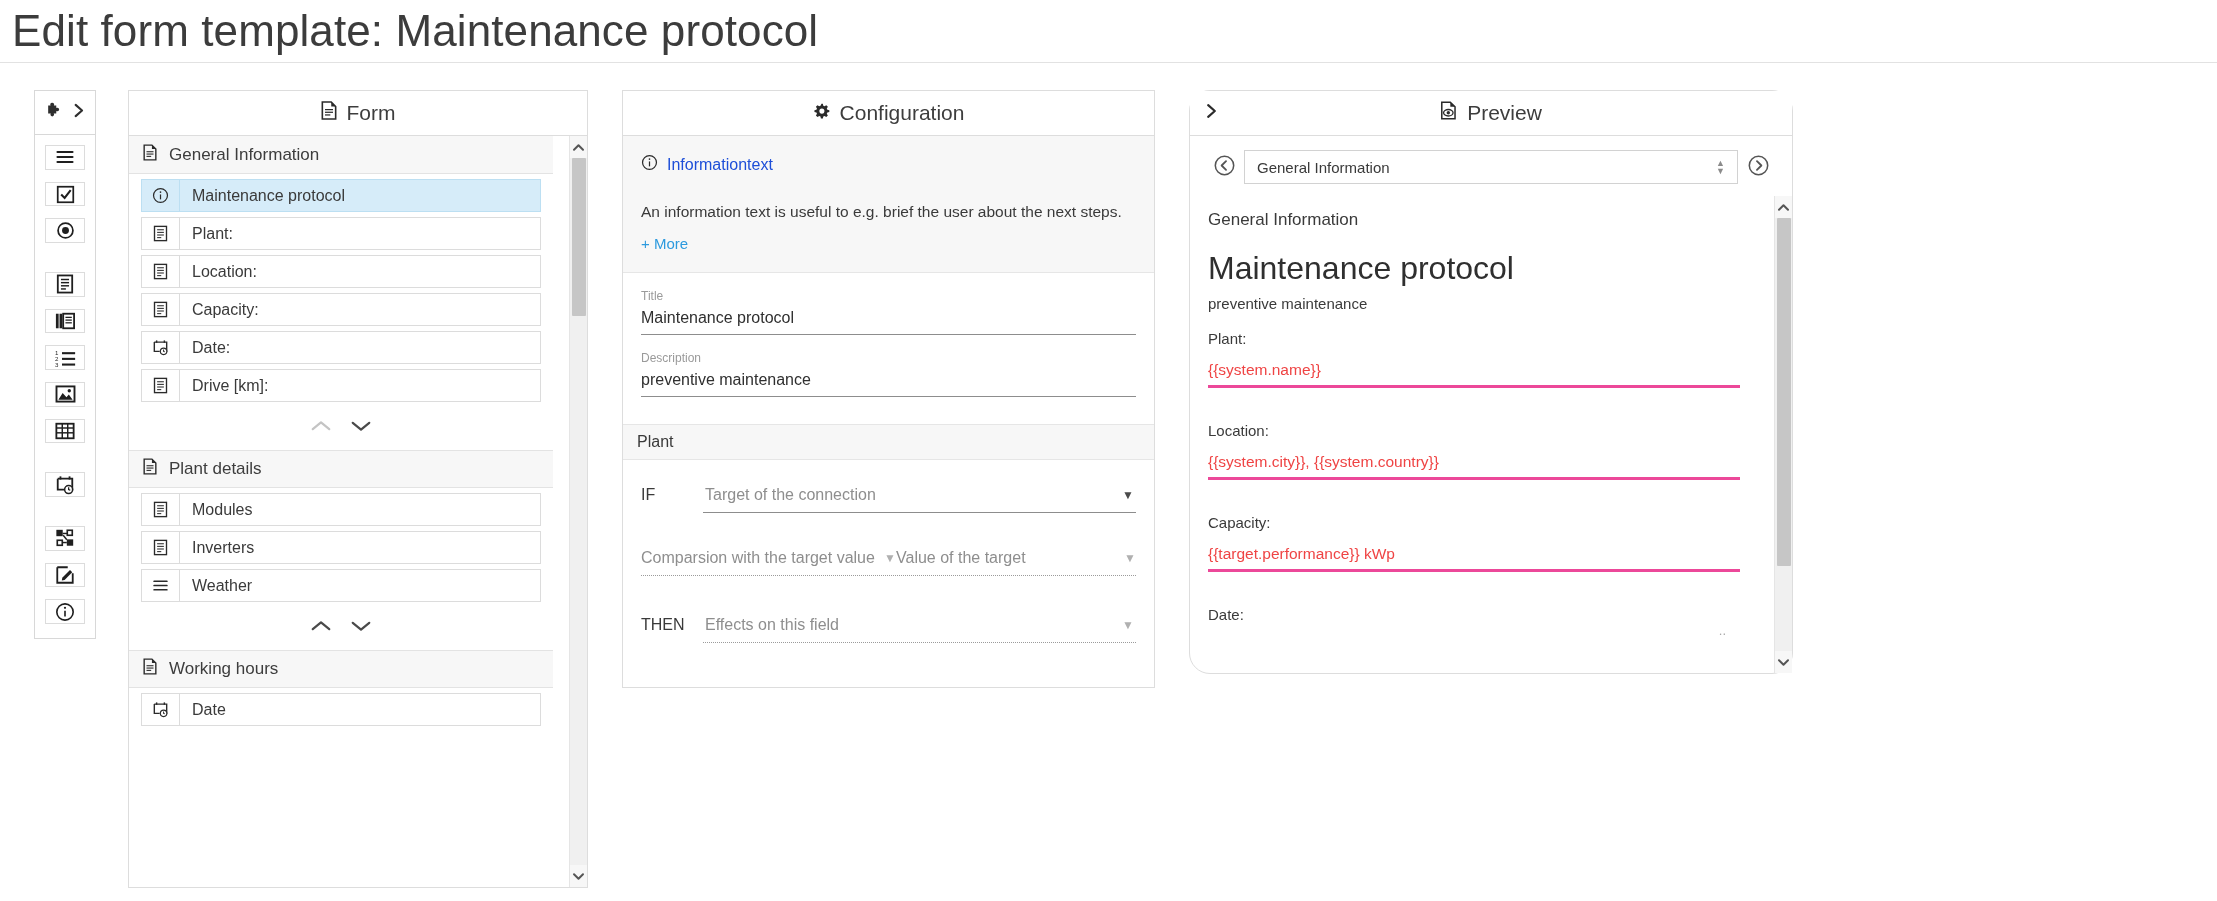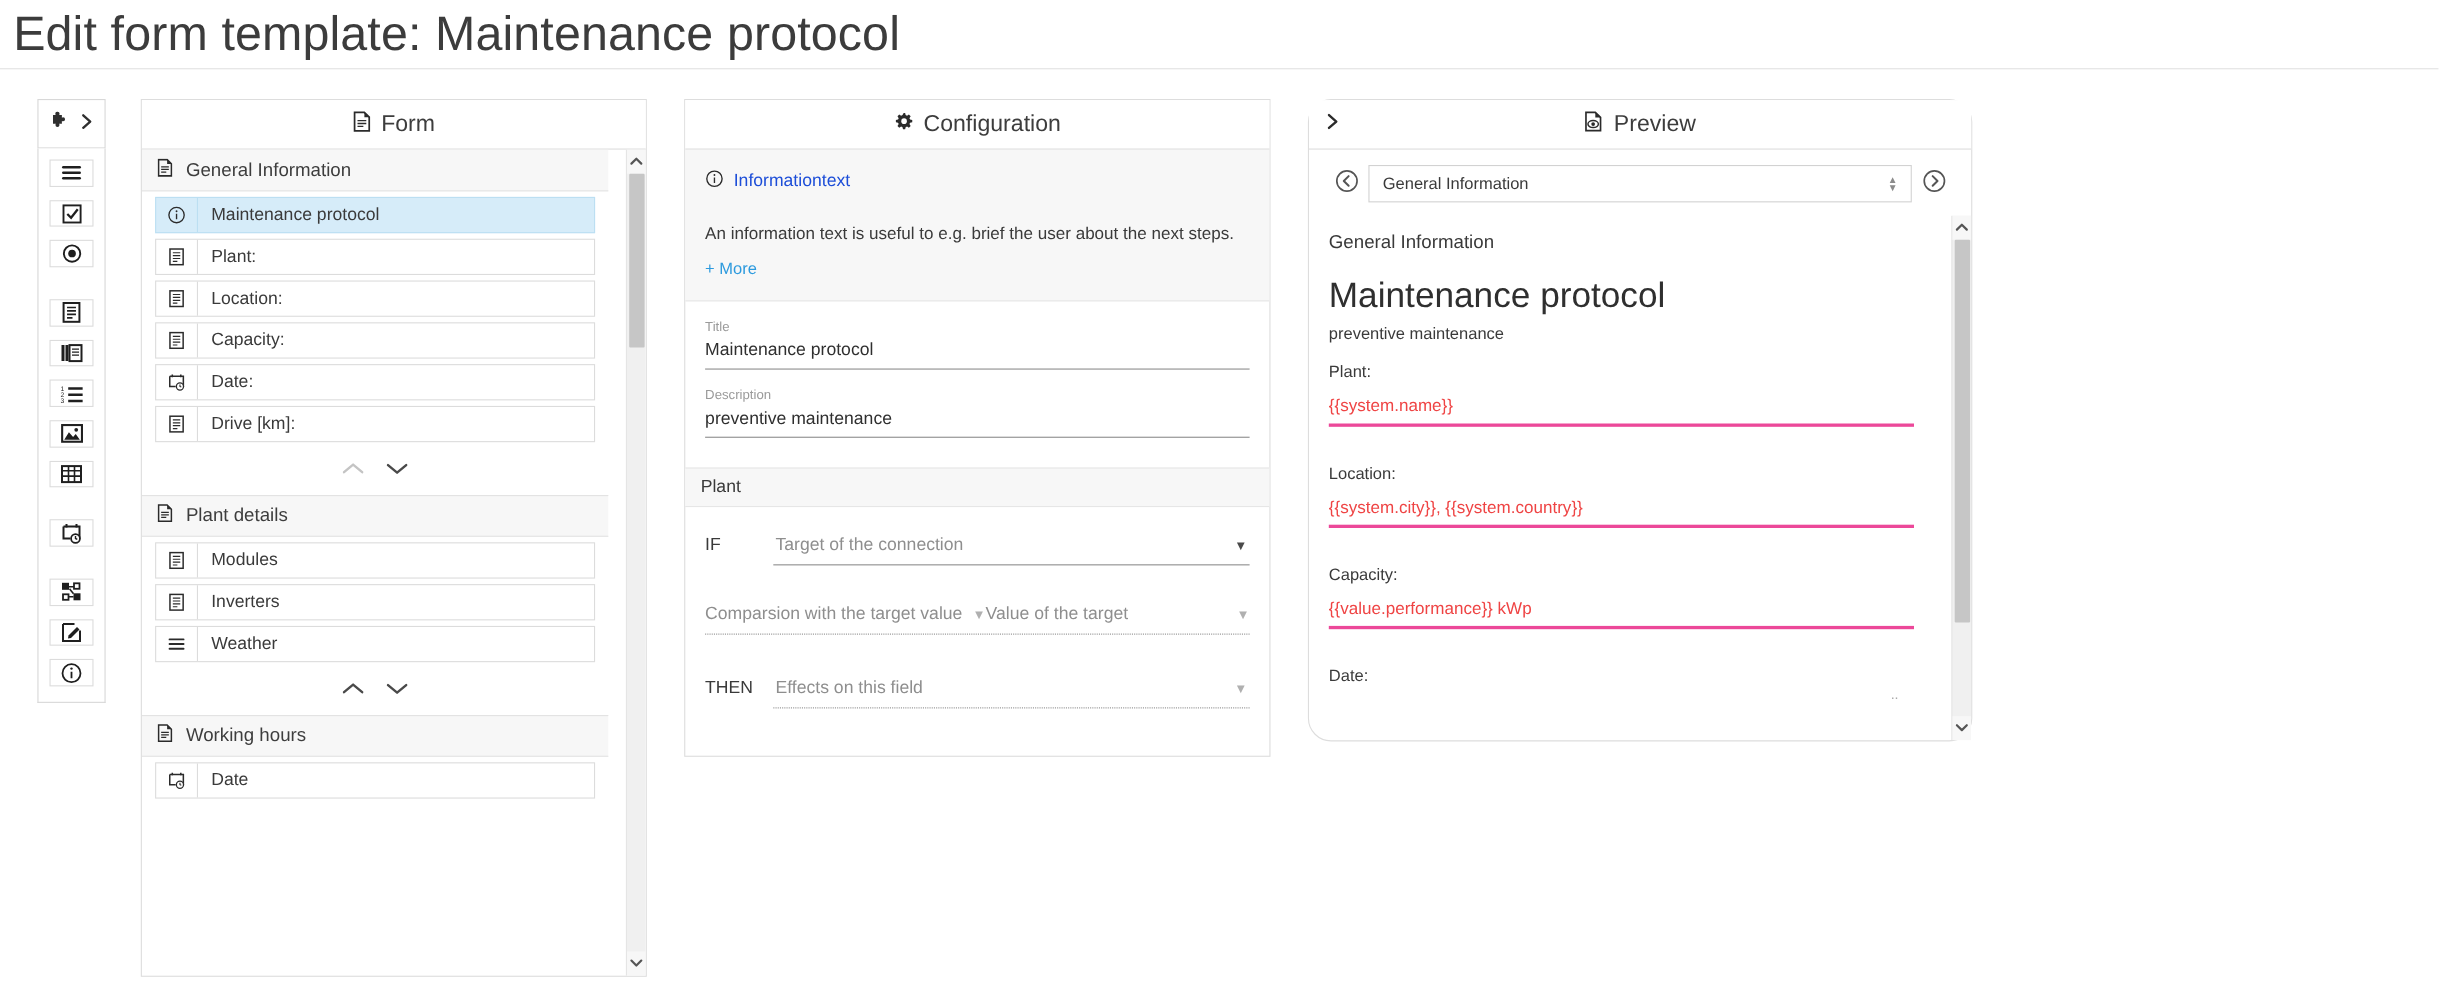--- a/index.html
+++ b/index.html
@@ -832,21 +832,21 @@
         <div class="pv-h1">Maintenance protocol</div>
         <div class="pv-sub">preventive maintenance</div>
 
         <div class="pv-flabel">Plant:</div>
         <div class="pv-fvalue">{{system.name}}</div>
 
         <div class="pv-flabel" style="margin-top:34px">Location:</div>
         <div class="pv-fvalue">{{system.city}}, {{system.country}}</div>
 
         <div class="pv-flabel" style="margin-top:34px">Capacity:</div>
-        <div class="pv-fvalue">{{value.performance}} kWp</div>
+        <div class="pv-fvalue">{{target.performance}} kWp</div>
 
         <div class="pv-flabel" style="margin-top:34px">Date:</div>
         <div class="pv-dots">..</div>
       </div>
 
       <div class="vscroll">
         <div class="sb-arrow">
           <span>
             <svg width="13" height="9" viewBox="0 0 14 10" fill="none" stroke="#555" stroke-width="2.2" stroke-linecap="round" stroke-linejoin="round">
               <polyline points="2,7.5 7,2.5 12,7.5"></polyline>

